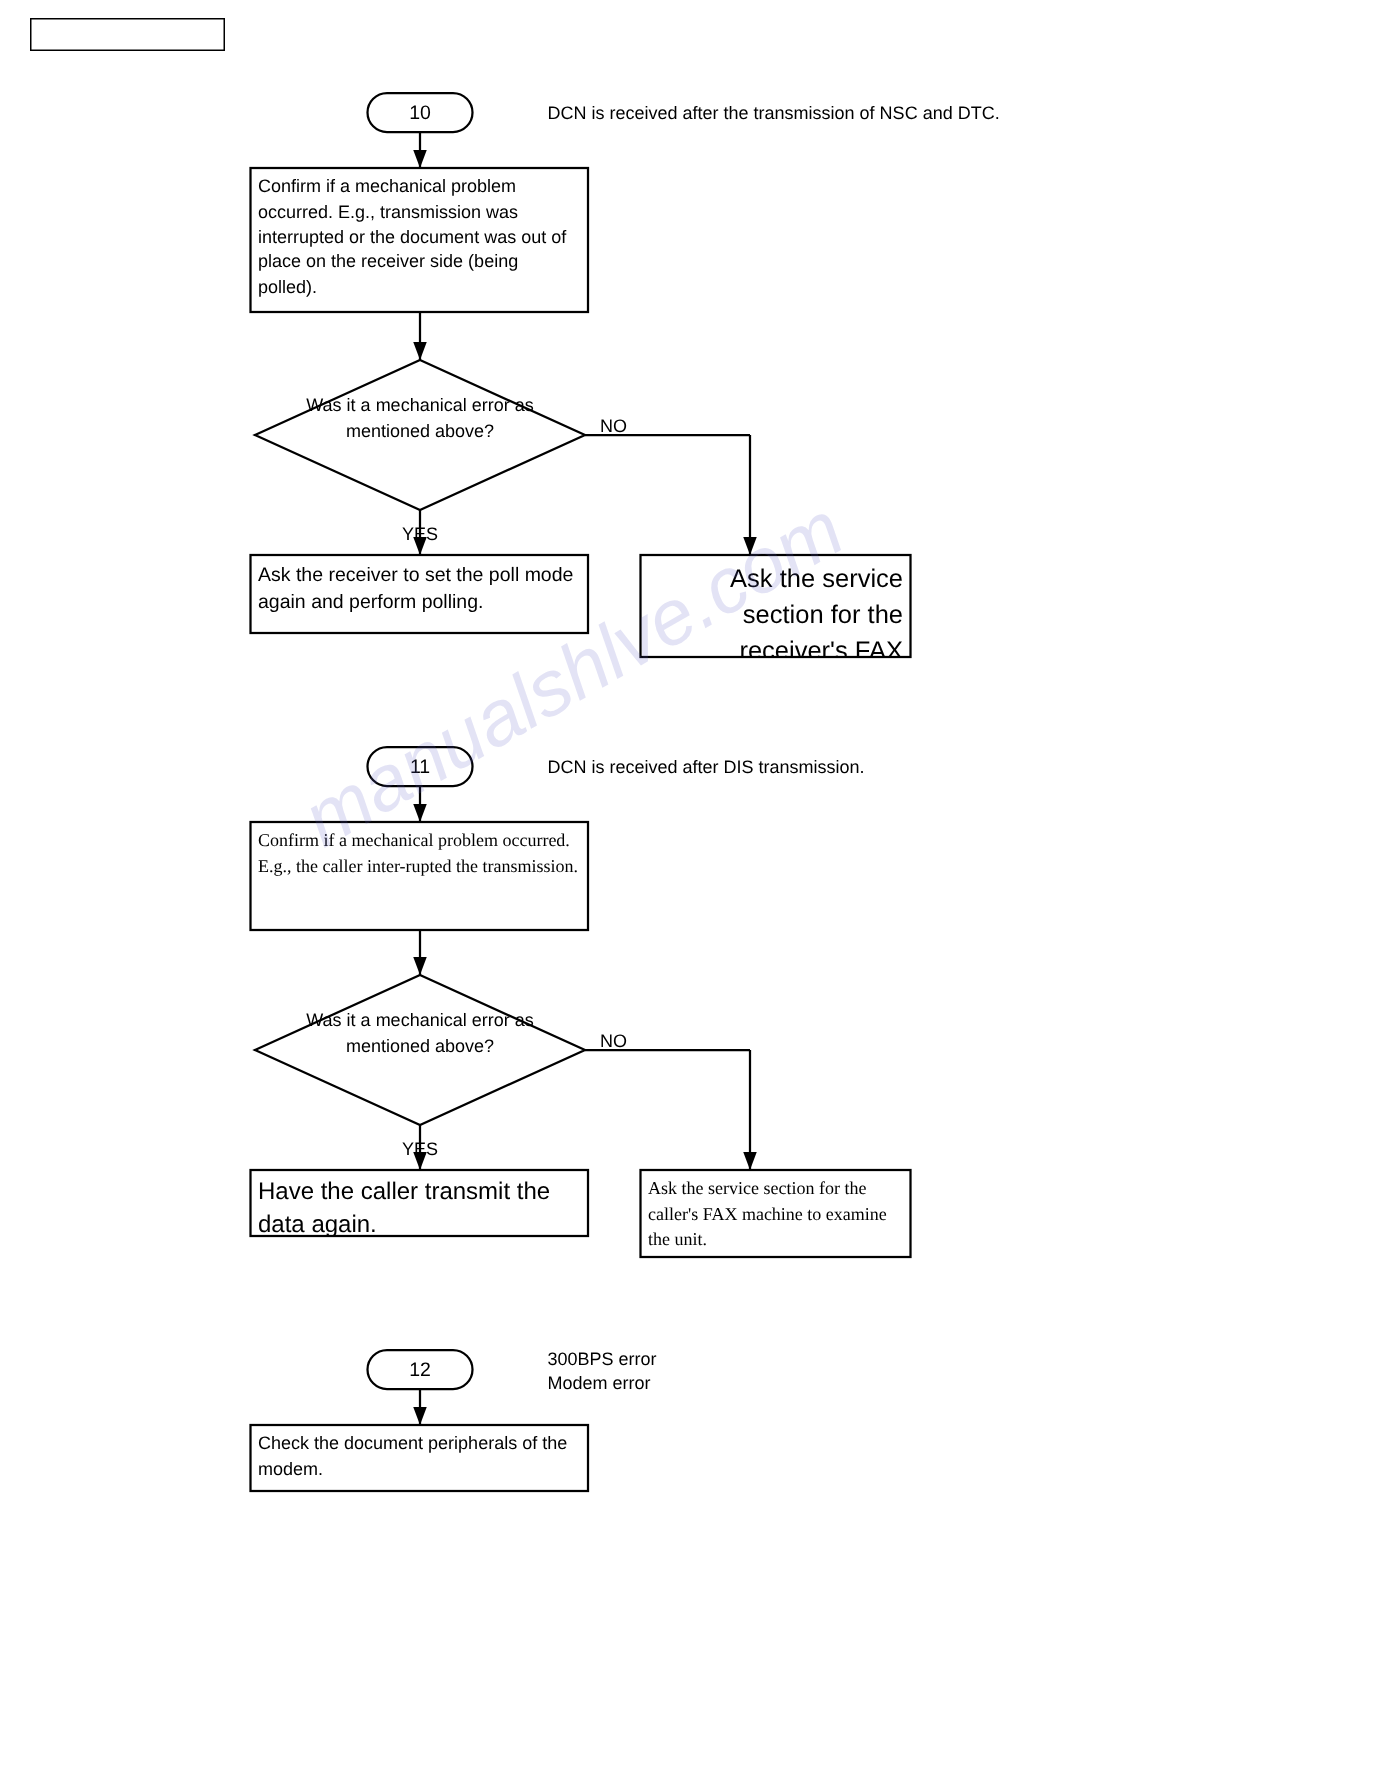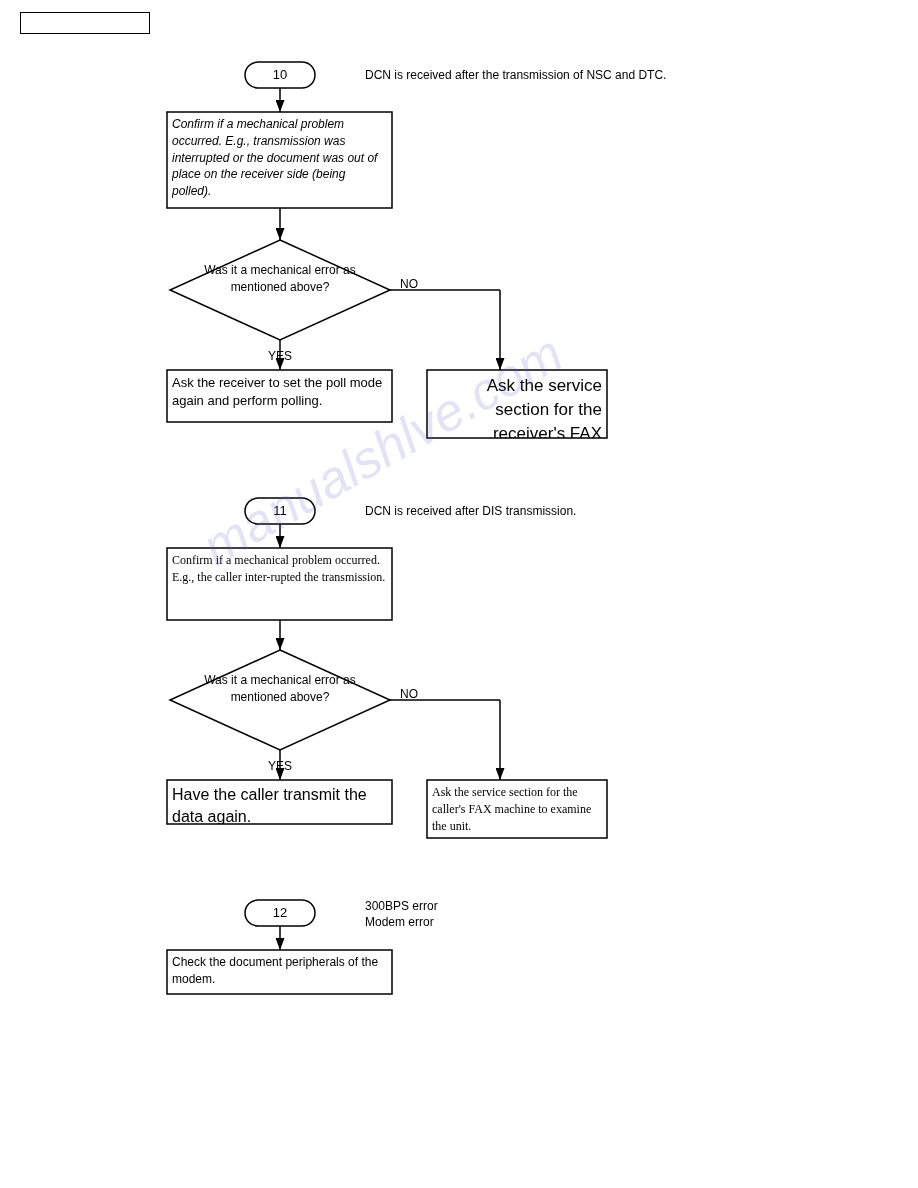--- a/index.html
+++ b/index.html
@@ -69,21 +69,21 @@
     <text x="280" y="79" text-anchor="middle" font-size="13" font-family="Arial">10</text>
 
     <text x="365" y="79" font-size="12" font-family="Arial">
       <tspan>DCN is received after the transmission of NSC and DTC.</tspan>
     </text>
 
     <line x1="280" y1="88" x2="280" y2="112" stroke="black" stroke-width="1.5" marker-end="url(#arrowhead)"></line>
 
     <rect x="167" y="112" width="225" height="96" fill="white" stroke="black" stroke-width="1.5"></rect>
     <foreignObject x="172" y="116" width="215" height="92">
-      <div xmlns="http://www.w3.org/1999/xhtml" style="font-size:12px; font-family:Arial; line-height:1.4;font-style:italic;">Confirm if a mechanical problem occurred. E.g., transmission was interrupted or the document was out of place on the receiver side (being polled).</div>
+      <div xmlns="http://www.w3.org/1999/xhtml" style="font-size:12px; font-family:Arial; line-height:1.4;">Confirm if a mechanical problem occurred. E.g., transmission was interrupted or the document was out of place on the receiver side (being polled).</div>
     </foreignObject>
 
     <line x1="280" y1="208" x2="280" y2="240" stroke="black" stroke-width="1.5" marker-end="url(#arrowhead)"></line>
 
     <polygon points="280,240 390,290 280,340 170,290" fill="white" stroke="black" stroke-width="1.5"></polygon>
     <foreignObject x="200" y="262" width="160" height="56">
       <div xmlns="http://www.w3.org/1999/xhtml" style="font-size:12px; font-family:Arial; text-align:center; line-height:1.4;">Was it a mechanical
 error as mentioned above?</div>
     </foreignObject>
 

